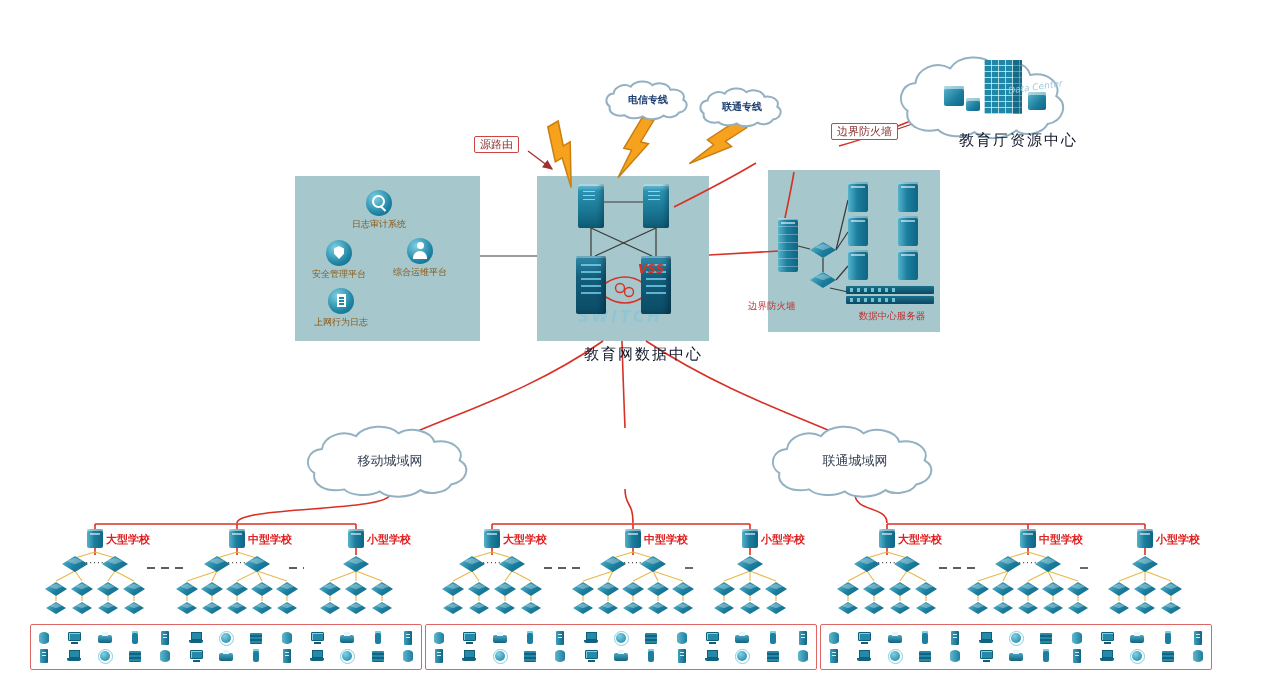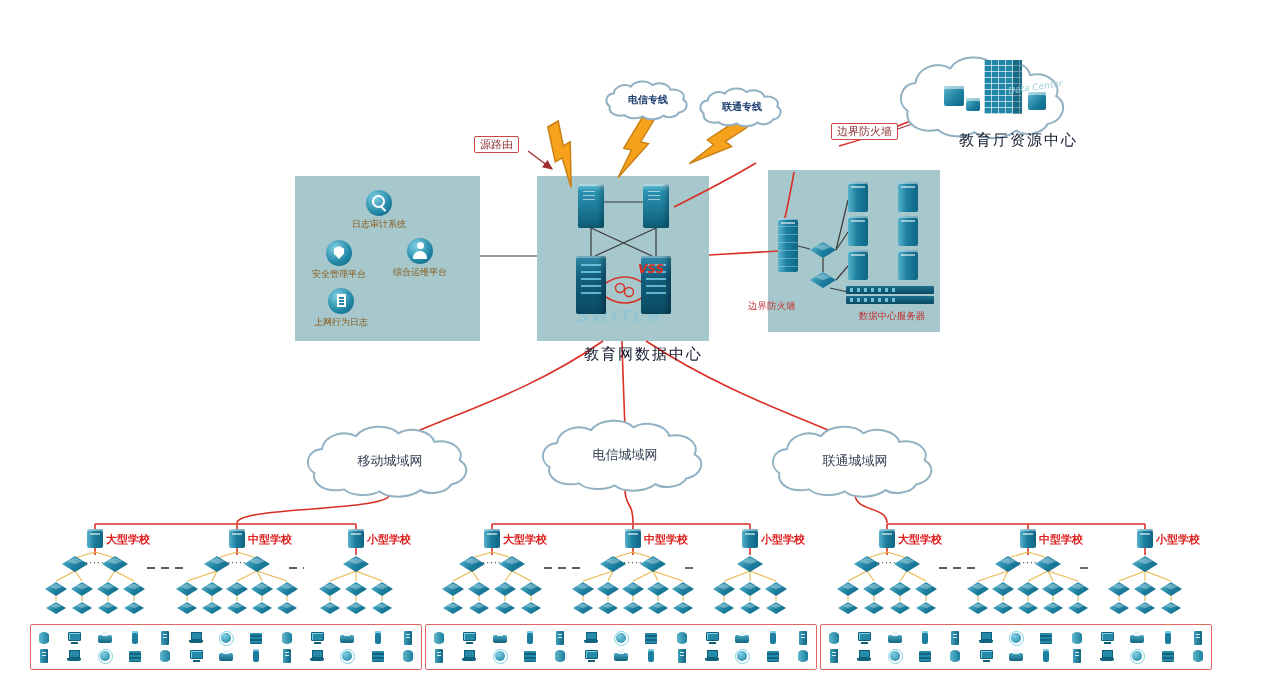--- a/index.html
+++ b/index.html
@@ -355,26 +355,20 @@
   <div class="rack" style="left:846px;top:286px;width:88px;height:8px"></div>
   <div class="rack" style="left:846px;top:296px;width:88px;height:8px"></div>
   <div class="zone-label" style="left:846px;top:310px;width:92px;text-align:center">数据中心服务器</div>
 
   <div class="cloud" style="left:305px;top:422px;width:170px;height:78px">
     <svg class="cloud-svg" viewBox="0 0 200 110" preserveAspectRatio="none">
         <use href="#cloudShape" class="cloud-use"></use>
       </svg>
     <span class="cl cl-metro">移动城域网</span>
   </div>
-  <div class="cloud" style="left:540px;top:416px;width:170px;height:78px">
-    <svg class="cloud-svg" viewBox="0 0 200 110" preserveAspectRatio="none">
-        <use href="#cloudShape" class="cloud-use"></use>
-      </svg>
-    <span class="cl cl-metro">电信城域网</span>
-  </div>
   <div class="cloud" style="left:770px;top:422px;width:170px;height:78px">
     <svg class="cloud-svg" viewBox="0 0 200 110" preserveAspectRatio="none">
         <use href="#cloudShape" class="cloud-use"></use>
       </svg>
     <span class="cl cl-metro">联通城域网</span>
   </div>
 
 <div class="tower" style="left:87px;top:529px;width:16px;height:19px"></div>
     <div class="red-label" style="left:106px;top:532px">大型学校</div>
     <div class="dm" style="left:62px;top:556px;width:26px;height:16px"></div>

